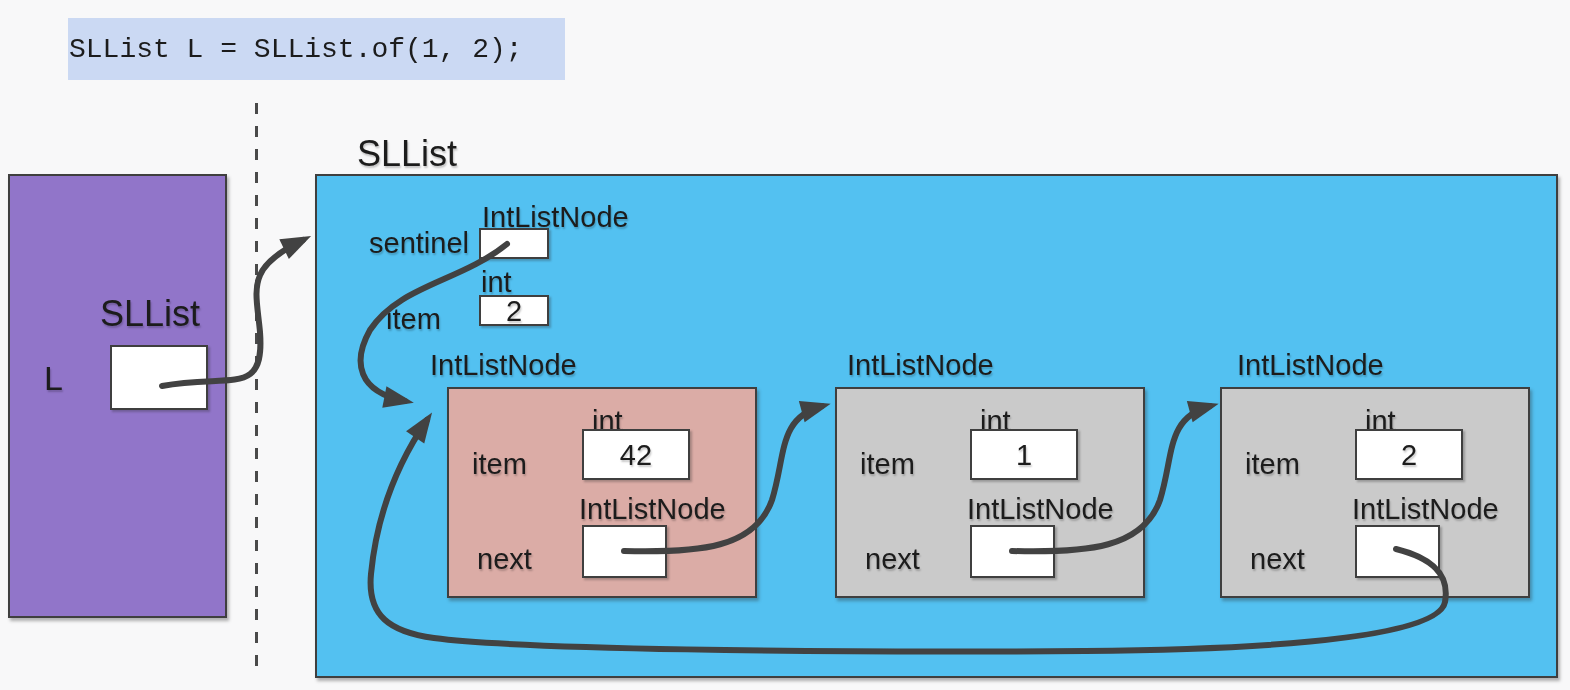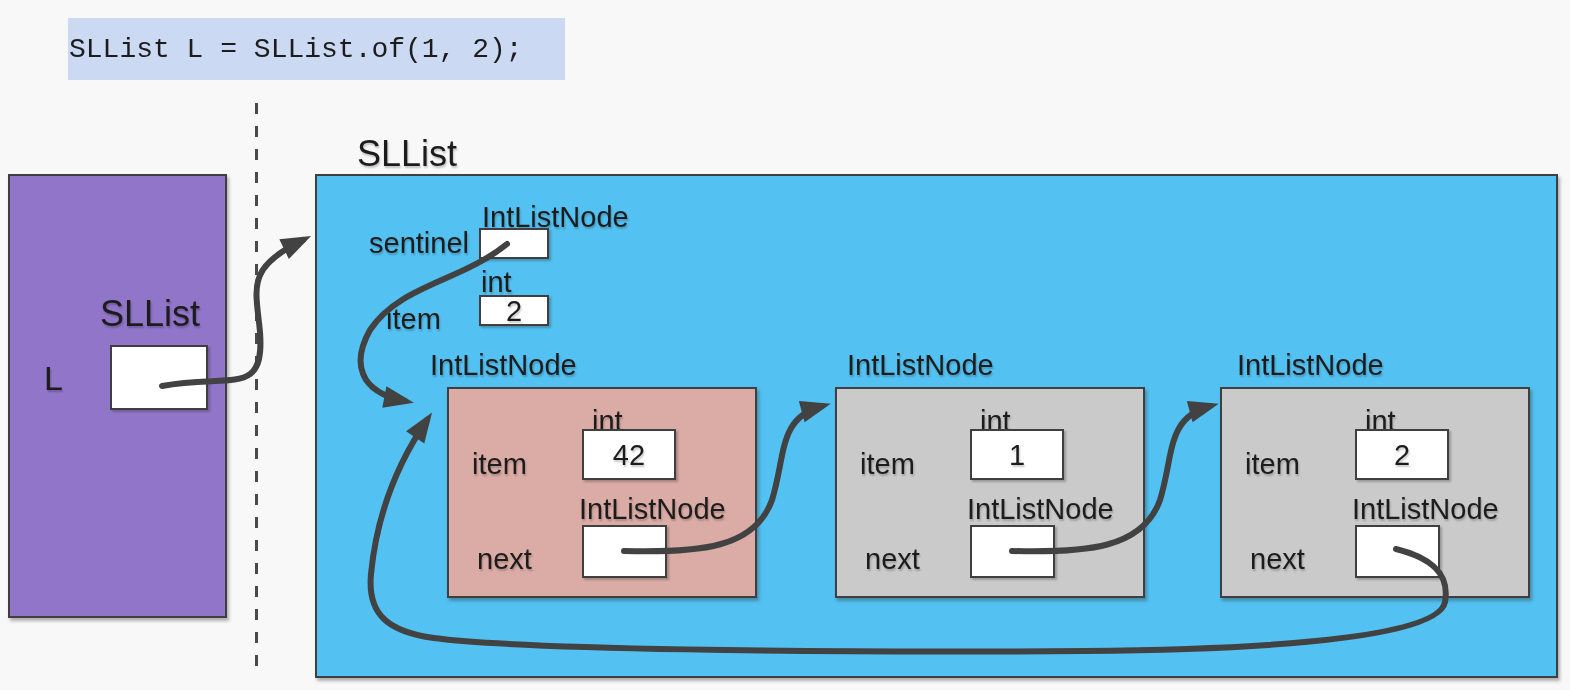--- a/index.html
+++ b/index.html
@@ -82,21 +82,21 @@
   .node-body {
     position: absolute; top: 37px; left: 0;
     width: 310px; height: 211px;
     border: 2px solid var(--border);
     box-shadow: 2px 3px 3px rgba(40,40,40,0.35);
   }
   .node-body.pink { background: var(--node-pink); }
   .node-body.gray { background: var(--node-gray); }
   .t-int  { left: 143px; top: 17px; }
   .l-item { left: 23px;  top: 60px; }
-  .b-item { left: 133px; top: 40px; width: 94px; height: 51px; line-height: 49px; }
+  .b-item { left: 133px; top: 40px; width: 108px; height: 51px; line-height: 49px; }
   .t-node { left: 130px; top: 105px; }
   .l-next { left: 28px;  top: 155px; }
   .b-next { left: 133px; top: 136px; width: 85px; height: 53px; }
 
   .node1 { left: 447px; }  .node1 .node-title { left: -17px; }
   .node2 { left: 835px; }  .node2 .node-title { left: 12px; }
   .node3 { left: 1220px; } .node3 .node-title { left: 17px; }
 
   
   svg.arrows {

